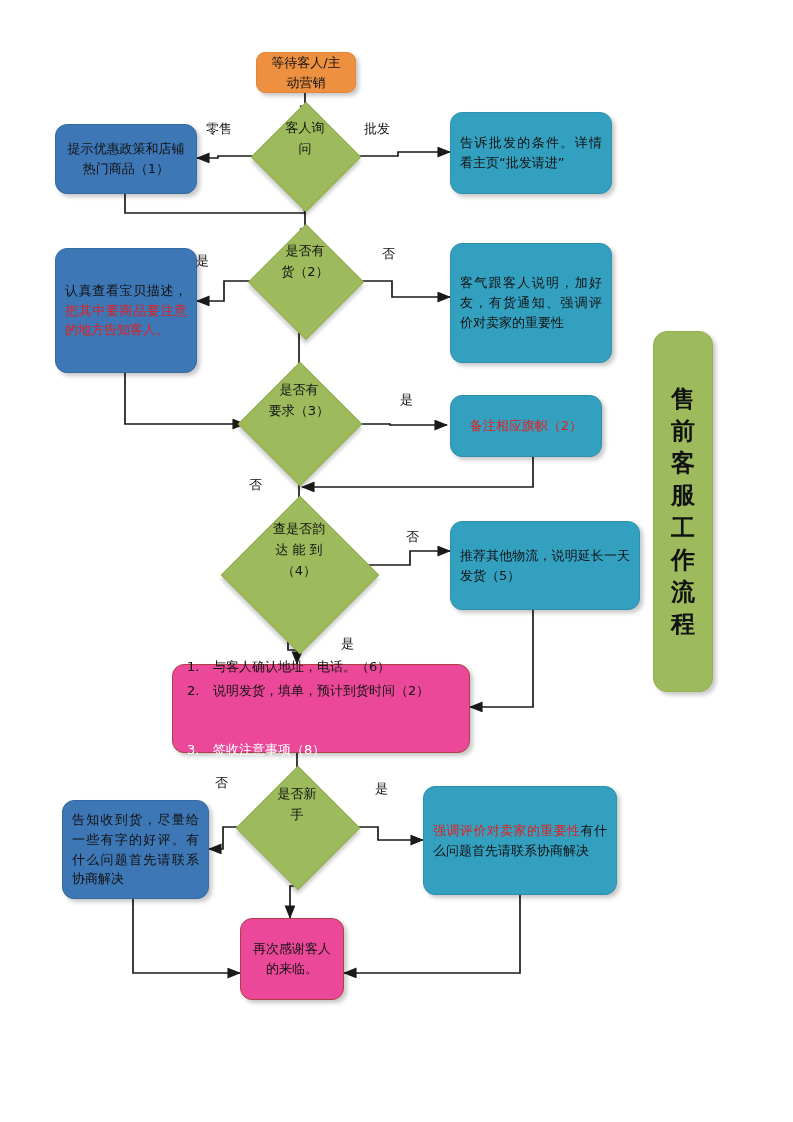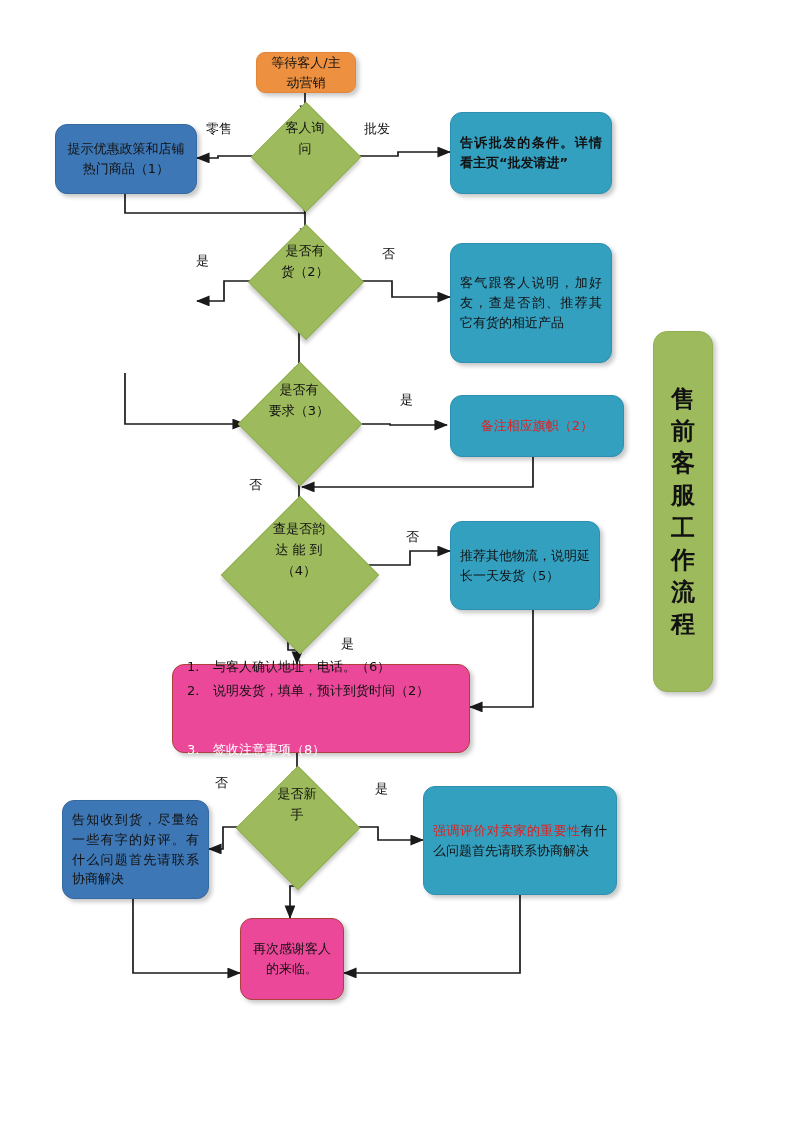--- a/index.html
+++ b/index.html
@@ -209,59 +209,62 @@
     <div class="dtxt">
       <span>客人询
 问</span>
     </div>
   </div>
 
   <div class="node rbox blue" style="left:55px; top:124px; width:142px; height:70px;">
     <span class="txt">提示优惠政策和店铺热门商品（1）</span>
   </div>
 
-  <div class="node rbox teal" style="left:450px; top:112px; width:162px; height:82px;font-weight:bold;">
+  <div class="node rbox teal" style="left:450px; top:112px; width:162px; height:82px;">
     <span class="txt just">告诉批发的条件。详情看主页“批发请进”</span>
   </div>
 
   <div class="diamond" style="left:249px; top:241px; width:112px; height:80px;">
     <div class="shape" style="left:16px; top:0px; width:80px; height:80px;"></div>
     <div class="dtxt">
       <span>是否有
 货（2）</span>
     </div>
   </div>
 
+  <div class="node rbox blue" style="left:55px; top:248px; width:142px; height:125px;">
+    <span class="txt just"><span>认真查看宝贝描述，</span><span class="red-accent">把其中要商品要注意的地方告知客人。</span></span>
+  </div>
 
   <div class="node rbox teal" style="left:450px; top:243px; width:162px; height:120px;">
-    <span class="txt just">客气跟客人说明，加好友，查是否韵、推荐其它有货的相近产品</span>
+    <span class="txt just">客气跟客人说明，加好友，有货通知、强调评价对卖家的重要性</span>
   </div>
 
   <div class="diamond" style="left:245px; top:380px; width:108px; height:86px;">
     <div class="shape" style="left:11px; top:0px; width:86px; height:86px;"></div>
     <div class="dtxt">
       <span>是否有
 要求（3）</span>
     </div>
   </div>
 
-  <div class="node rbox teal" style="left:450px; top:395px; width:174px; height:62px;">
+  <div class="node rbox teal" style="left:450px; top:395px; width:152px; height:62px;">
     <span class="txt red-accent">备注相应旗帜（2）</span>
   </div>
 
   <div class="diamond" style="left:231px; top:519px; width:136px; height:110px;">
     <div class="shape" style="left:13px; top:0px; width:110px; height:110px;"></div>
     <div class="dtxt">
       <span>查是否韵
 达 能 到
 （4）</span>
     </div>
   </div>
 
-  <div class="node rbox teal" style="left:450px; top:521px; width:150px; height:89px;">
+  <div class="node rbox teal" style="left:450px; top:521px; width:190px; height:89px;">
     <span class="txt just">推荐其他物流，说明延长一天发货（5）</span>
   </div>
 
   <div class="node rbox red" style="left:172px; top:664px; width:298px; height:89px; padding:8px 14px;">
     <div class="olist">
       <span class="li"><span class="num">1.</span><span>与客人确认地址，电话。（6）</span></span>
       <span class="li"><span class="num">2.</span><span>说明发货，填单，预计到货时间（2）</span></span>
       <span class="li white-accent"><span class="num">3.</span><span>签收注意事项（8）</span></span>
     </div>
   </div>

